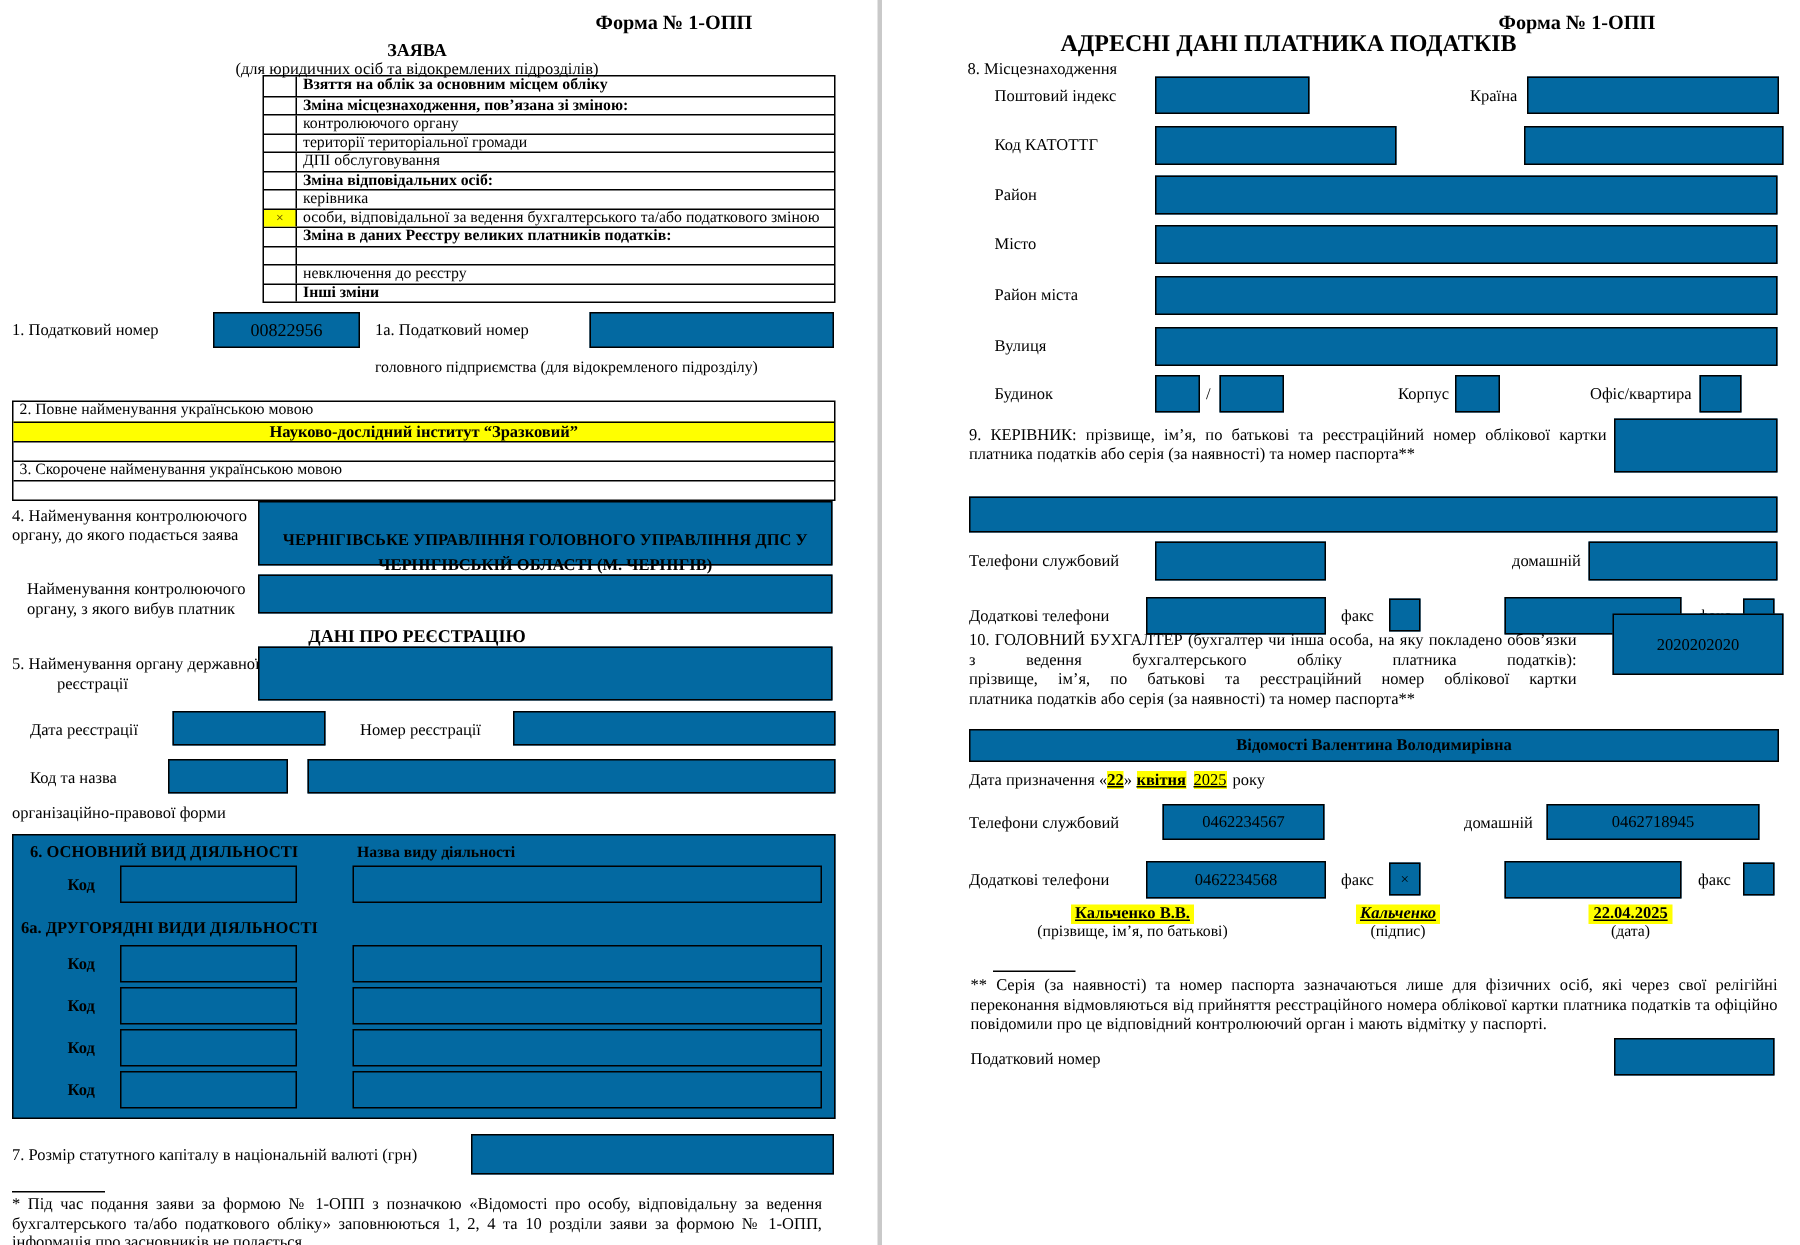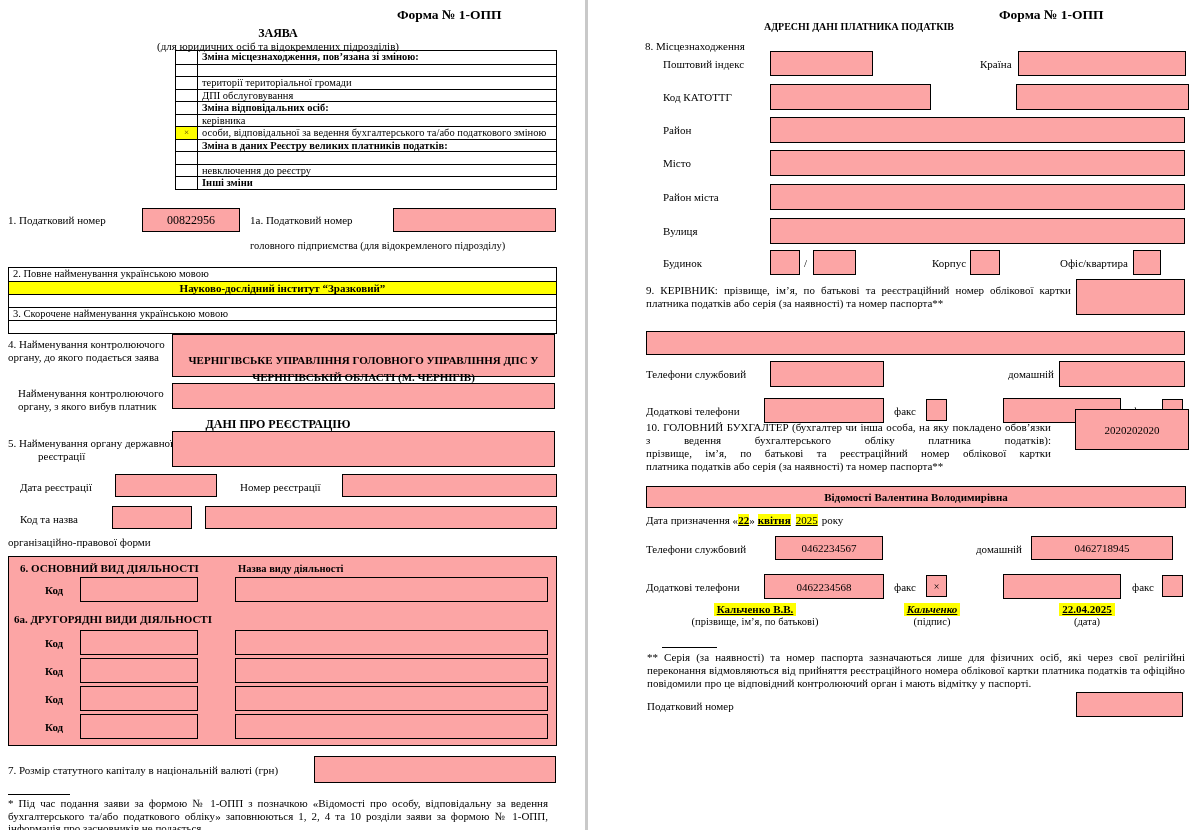--- a/index.html
+++ b/index.html
@@ -11,21 +11,21 @@
   .divider{position:absolute;left:585px;top:0;width:3px;height:830px;background:#c9c9c9}
   .t{position:absolute;font-size:11px;line-height:1.18}
   .t10{font-size:10.5px}
   .b{font-weight:bold}
   .i{font-style:italic}
   .c{text-align:center}
   .u{text-decoration:underline}
   .j{text-align:justify}
   .jl{text-align:justify;text-align-last:justify}
   .hl{background:#ffff00}
-  .bx{position:absolute;border:1px solid #000;box-sizing:border-box;background:#fca5a5}
+  .bx{position:absolute;border:1px solid #000;box-sizing:border-box;background:#0369a1}
   .vc{display:flex;align-items:center;justify-content:center}
   .chk{position:absolute;left:175px;top:50px;width:382px;border:1px solid #000;box-sizing:border-box}
   .chk-row{display:flex;height:12.5px;box-sizing:border-box;border-top:1px solid #000}
   .chk-row:first-child{border-top:none}
   .chk-cell{width:22px;flex:none;border-right:1px solid #000;box-sizing:border-box;
             text-align:center;font-size:9px;line-height:11px;color:#5a4500}
   .chk-lbl{flex:1;padding-left:4px;font-size:10.5px;line-height:11.5px;white-space:nowrap;overflow:hidden}
   .ntab{position:absolute;left:8px;top:267px;width:549px;border:1px solid #000;box-sizing:border-box}
   .ntab-row{height:13px;box-sizing:border-box;border-top:1px solid #000;font-size:10.5px;
             line-height:12px;padding-left:4px;overflow:hidden}
@@ -39,24 +39,29 @@
 <div id="root">
 
   <div class="page" id="pageL">
     <div class="t b" style="left:397px;top:7px;width:140px;font-size:13.5px">Форма № 1-ОПП</div>
     <div class="t b c" style="left:0;top:26px;width:556px;font-size:12px">ЗАЯВА</div>
     <div class="t c" style="left:0;top:40px;width:556px">(для юридичних осіб та відокремлених підрозділів)</div>
 
     <div class="chk">
       <div class="chk-row">
           <div class="chk-cell"></div>
+          <div class="chk-lbl b">Взяття на облік за основним місцем обліку</div>
+        </div>
+      <div class="chk-row">
+          <div class="chk-cell"></div>
           <div class="chk-lbl b">Зміна місцезнаходження, пов’язана зі зміною:</div>
         </div>
       <div class="chk-row">
           <div class="chk-cell"></div>
+          <div class="chk-lbl">контролюючого органу</div>
         </div>
       <div class="chk-row">
           <div class="chk-cell"></div>
           <div class="chk-lbl">території територіальної громади</div>
         </div>
       <div class="chk-row">
           <div class="chk-cell"></div>
           <div class="chk-lbl">ДПІ обслуговування</div>
         </div>
       <div class="chk-row">
@@ -145,21 +150,21 @@
     <div class="bx" style="left:314px;top:756px;width:242px;height:27px"></div>
 
     <div class="sep" style="left:8px;top:794px;width:62px"></div>
     <div class="t j" style="left:8px;top:797px;width:540px;line-height:1.15">* Під час подання заяви за формою  № 1-ОПП  з позначкою  «Відомості  про особу,  відповідальну  за ведення бухгалтерського та/або податкового обліку» заповнюються 1, 2, 4 та 10 розділи заяви за формою № 1-ОПП, інформація про засновників не подається.</div>
   </div>
 
   <div class="divider"></div>
 
   <div class="page" id="pageR">
     <div class="t b" style="left:410px;top:7px;width:140px;font-size:13.5px">Форма № 1-ОПП</div>
-    <div class="t b c" style="left:0;top:21px;width:540px;font-size:10px">АДРЕСНІ ДАНІ ПЛАТНИКА ПОДАТКІВ</div>
+    <div class="t b c" style="left:0;top:21px;width:540px;font-size:16px">АДРЕСНІ ДАНІ ПЛАТНИКА ПОДАТКІВ</div>
     <div class="t" style="left:56px;top:40px">8.  Місцезнаходження</div>
 
     <div class="t" style="left:74px;top:58px">Поштовий індекс</div>
     <div class="bx" style="left:181px;top:51px;width:103px;height:25px"></div>
     <div class="t" style="left:391px;top:58px">Країна</div>
     <div class="bx" style="left:429px;top:51px;width:168px;height:25px"></div>
 
     <div class="t" style="left:74px;top:91px">Код КАТОТТГ</div>
     <div class="bx" style="left:181px;top:84px;width:161px;height:26px"></div>
     <div class="bx" style="left:427px;top:84px;width:173px;height:26px"></div>

